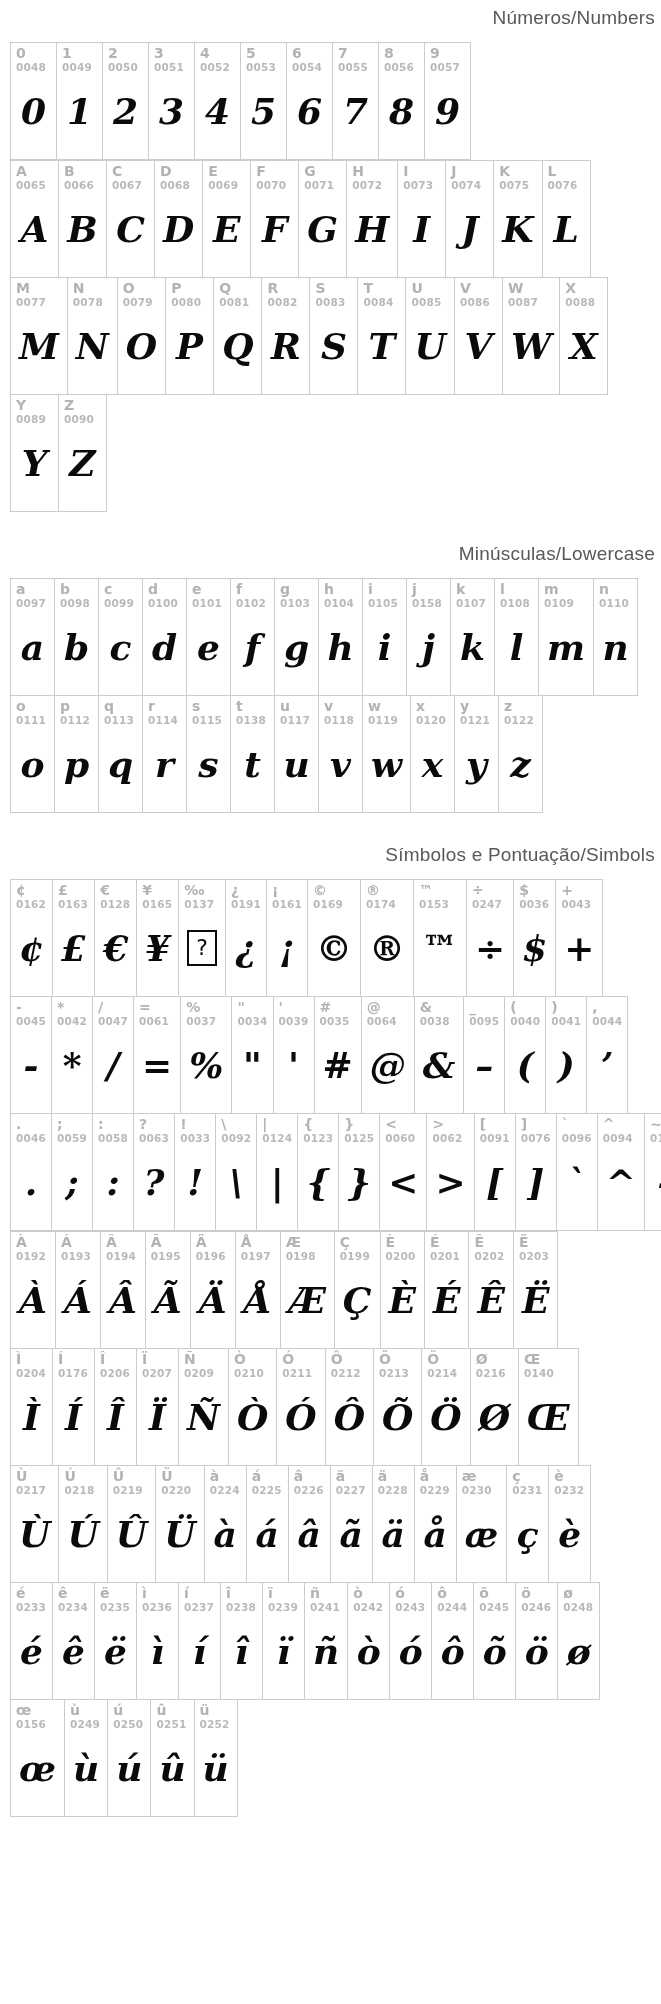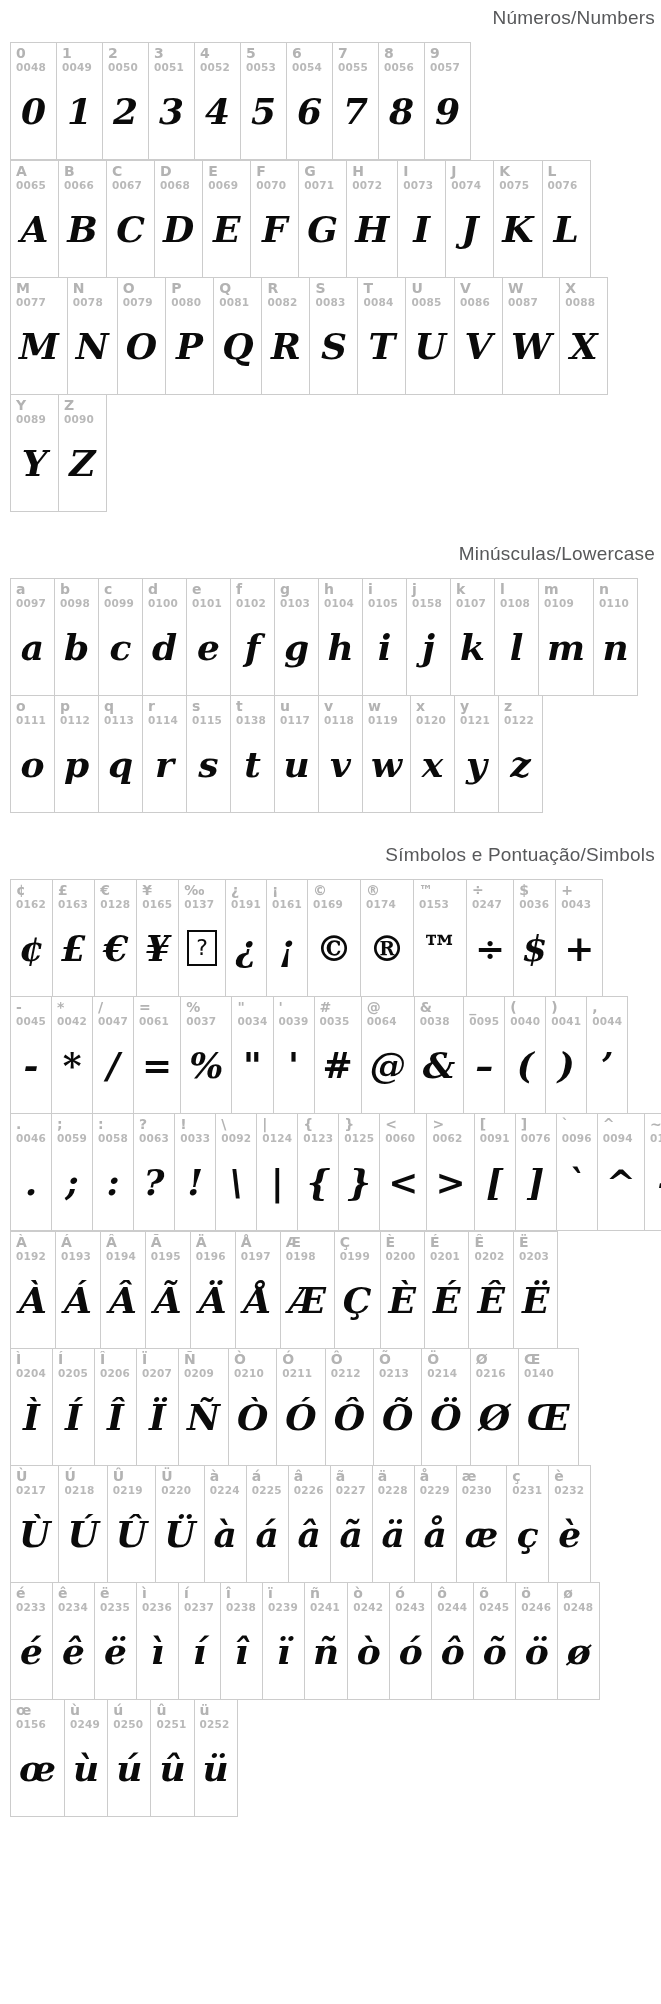--- a/index.html
+++ b/index.html
@@ -941,21 +941,21 @@
           <div class="cell">
             <div class="cell-head">
               <div class="cell-char">Ì</div>
               <div class="cell-code">0204</div>
             </div>
             <div class="cell-glyph">Ì</div>
           </div>
           <div class="cell">
             <div class="cell-head">
               <div class="cell-char">Í</div>
-              <div class="cell-code">0205</div>
+              <div class="cell-code">0176</div>
             </div>
             <div class="cell-glyph">Í</div>
           </div>
           <div class="cell">
             <div class="cell-head">
               <div class="cell-char">Î</div>
               <div class="cell-code">0206</div>
             </div>
             <div class="cell-glyph">Î</div>
           </div>

